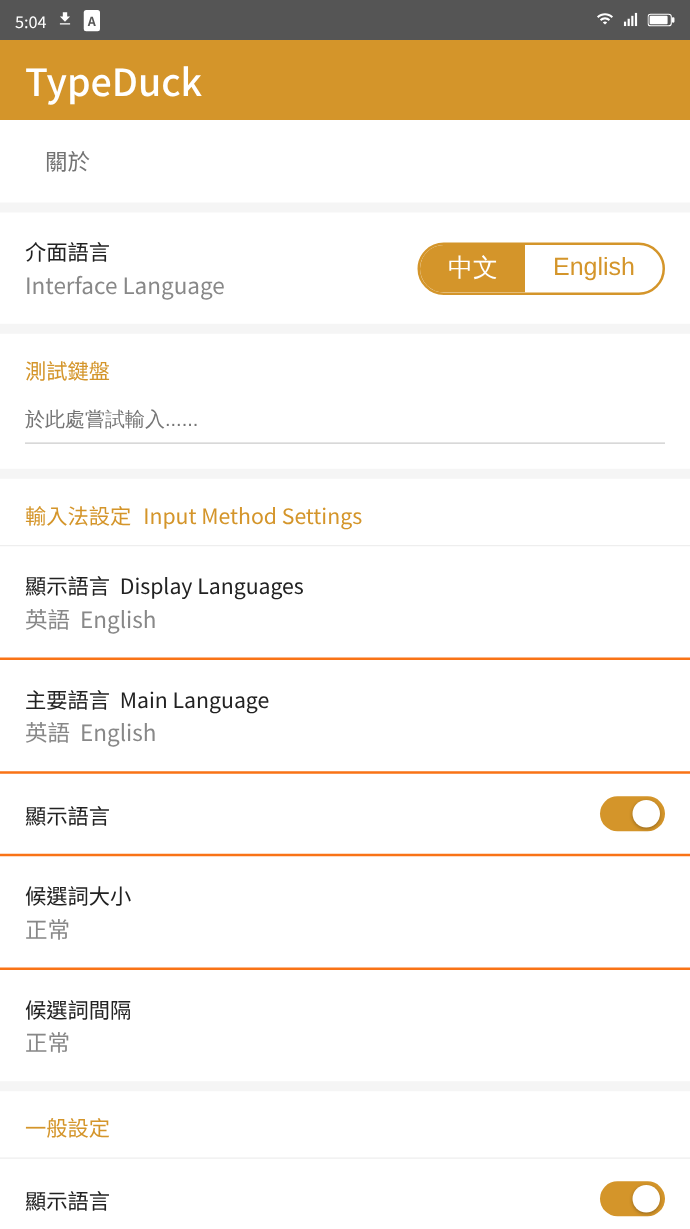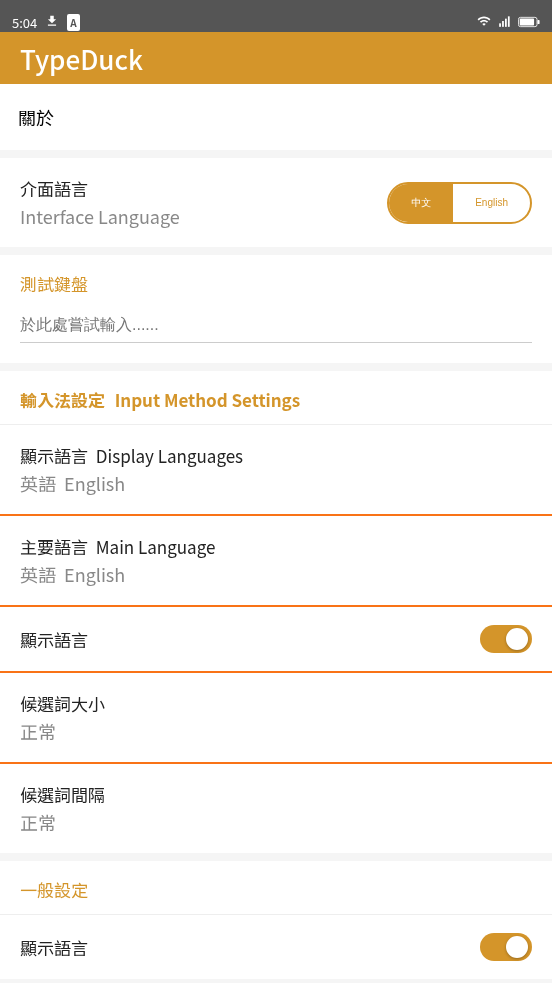--- a/index.html
+++ b/index.html
@@ -12,45 +12,45 @@
       font-size: 16px;
       color: #222;
     }
 
     
     .status-bar {
       background: #555;
       color: white;
       height: 32px;
       display: flex;
-      align-items: flex-end;
+      align-items: center;
       justify-content: space-between;
       padding: 0 12px;
       font-size: 13px;
     }
     .status-bar-left {
       display: flex;
       align-items: center;
       gap: 8px;
     }
     .status-bar-right {
       display: flex;
       align-items: center;
       gap: 6px;
     }
 
     
     .app-bar {
       background: #D4952A;
       color: white;
-      height: 52px;
+      height: 64px;
       display: flex;
       align-items: center;
       padding: 0 20px;
-      font-size: 26px;
+      font-size: 30px;
       font-weight: 500;
     }
 
     
     .content {
       background: #f5f5f5;
     }
 
     
     .section {
@@ -74,38 +74,38 @@
       color: #222;
     }
     .row-label-sub {
       font-size: 18px;
       color: #888;
       margin-top: 2px;
     }
 
     
     .about-row {
-      padding: 20px 18px;
+      padding: 20px 36px;
       font-size: 18px;
-      color: #000000;
+      color: #737373;
       background: white;
       margin-bottom: 8px;
     }
 
     
     .lang-toggle {
       display: flex;
       border: 2px solid #D4952A;
       border-radius: 24px;
       overflow: hidden;
       height: 42px;
     }
     .lang-btn {
       padding: 16px 22px;
-      font-size: 10px;
+      font-size: 20px;
       cursor: pointer;
       border: none;
       outline: none;
       background: transparent;
       color: #D4952A;
       display: flex;
       align-items: center;
     }
     .lang-btn.active {
       background: #D4952A;
@@ -135,21 +135,20 @@
     }
 
     
     .input-method-section {
       background: white;
       margin-bottom: 8px;
     }
     .input-method-header {
       padding: 16px 20px 12px 20px;
       border-bottom: 1px solid #eee;
-      font-weight: bold;
     }
 
     
     .toggle-switch {
       position: relative;
       width: 52px;
       height: 28px;
       cursor: pointer;
     }
     .toggle-switch input {

